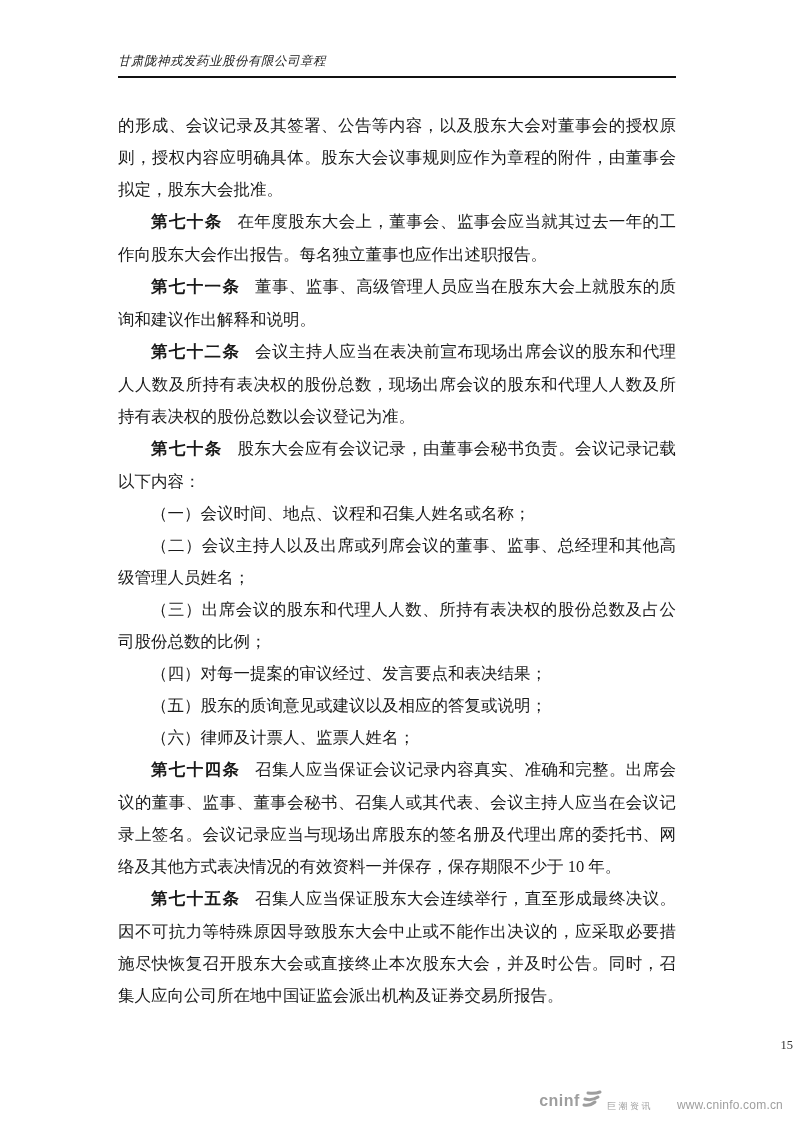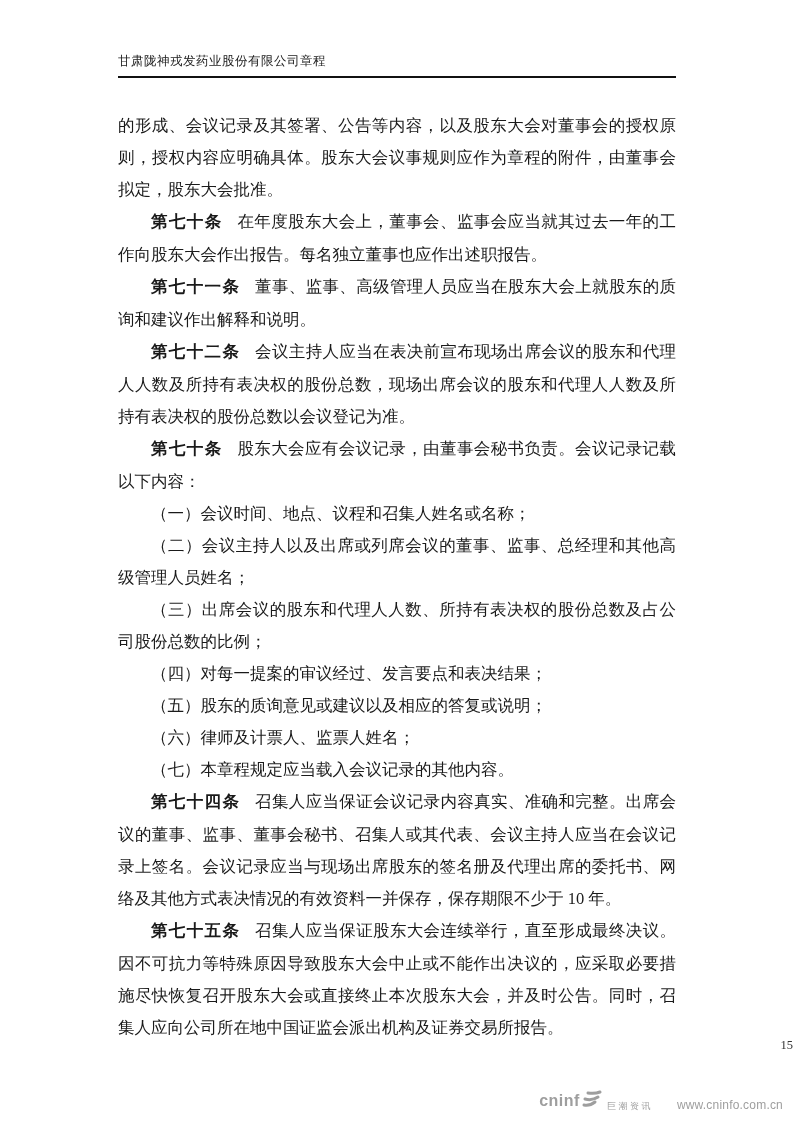--- a/index.html
+++ b/index.html
@@ -19,20 +19,21 @@
   .doc-header{
     padding-top:53px;
     padding-bottom:7px;
     border-bottom:2px solid #111;
   }
   .doc-header .title{
     font-size:12.5px;
     line-height:16px;
     color:#222;
     letter-spacing:0.5px;
+    font-style:italic;
   }
   .doc-body{
     margin-top:32px;
   }
   .para{
     margin:0;
     font-size:16.5px;
     line-height:32px;
     text-align:justify;
     text-justify:inter-ideograph;
@@ -103,21 +104,20 @@
     <p class="para indent"><b class="art">第七十条</b><span>在年度股东大会上，董事会、监事会应当就其过去一年的工作向股东大会作出报告。每名独立董事也应作出述职报告。</span></p>
     <p class="para indent"><b class="art">第七十一条</b><span>董事、监事、高级管理人员应当在股东大会上就股东的质询和建议作出解释和说明。</span></p>
     <p class="para indent"><b class="art">第七十二条</b><span>会议主持人应当在表决前宣布现场出席会议的股东和代理人人数及所持有表决权的股份总数，现场出席会议的股东和代理人人数及所持有表决权的股份总数以会议登记为准。</span></p>
     <p class="para indent"><b class="art">第七十条</b><span>股东大会应有会议记录，由董事会秘书负责。会议记录记载以下内容：</span></p>
     <p class="para indent"><span>（一）会议时间、地点、议程和召集人姓名或名称；</span></p>
     <p class="para indent"><span>（二）会议主持人以及出席或列席会议的董事、监事、总经理和其他高级管理人员姓名；</span></p>
     <p class="para indent"><span>（三）出席会议的股东和代理人人数、所持有表决权的股份总数及占公司股份总数的比例；</span></p>
     <p class="para indent"><span>（四）对每一提案的审议经过、发言要点和表决结果；</span></p>
     <p class="para indent"><span>（五）股东的质询意见或建议以及相应的答复或说明；</span></p>
     <p class="para indent"><span>（六）律师及计票人、监票人姓名；</span></p>
-    <p class="para indent"><span>（七）本章程规定应当载入会议记录的其他内容。</span></p>
     <p class="para indent"><b class="art">第七十四条</b><span>召集人应当保证会议记录内容真实、准确和完整。出席会议的董事、监事、董事会秘书、召集人或其代表、会议主持人应当在会议记录上签名。会议记录应当与现场出席股东的签名册及代理出席的委托书、网络及其他方式表决情况的有效资料一并保存，保存期限不少于 10 年。</span></p>
     <p class="para indent"><b class="art">第七十五条</b><span>召集人应当保证股东大会连续举行，直至形成最终决议。因不可抗力等特殊原因导致股东大会中止或不能作出决议的，应采取必要措施尽快恢复召开股东大会或直接终止本次股东大会，并及时公告。同时，召集人应向公司所在地中国证监会派出机构及证券交易所报告。</span></p>
   </div>
 
 </div>
 
 <div class="page-footer">
   <span>15</span>
 </div>
 

